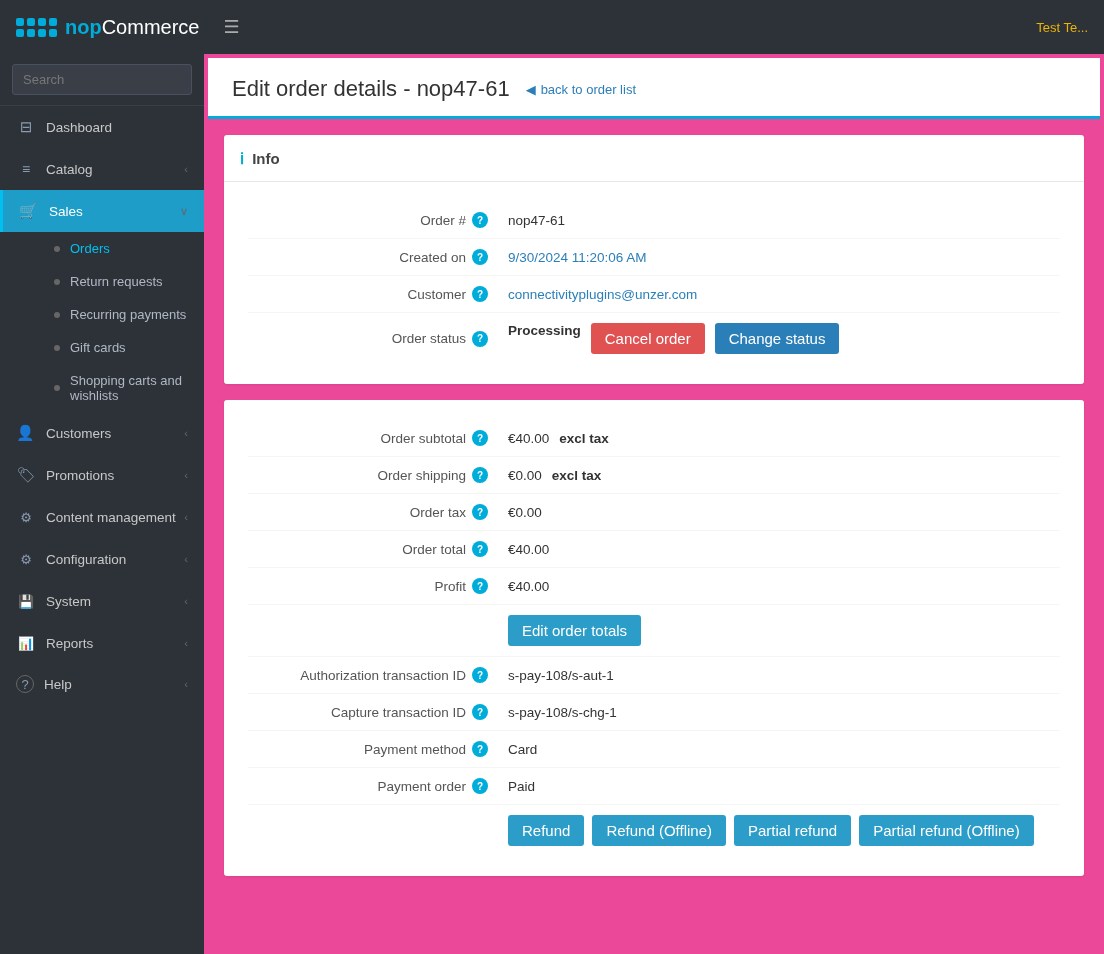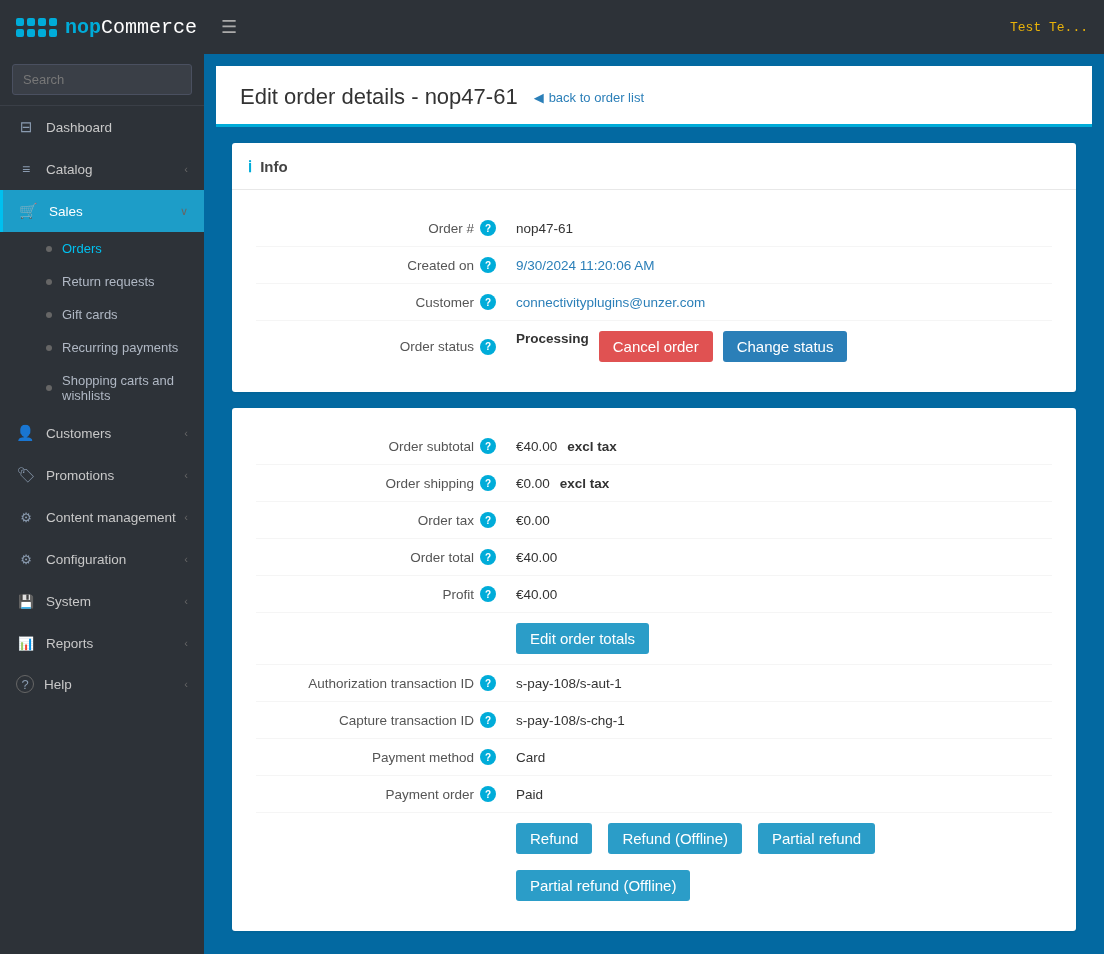--- a/index.html
+++ b/index.html
@@ -6,21 +6,20 @@
     body { font-family: 'Segoe UI', Arial, sans-serif; font-size: 14px; background: #f4f4f4; display: flex; flex-direction: column; height: 954px; overflow: hidden; }
 
     
     .topbar {
       background: #2d3238;
       height: 54px;
       display: flex;
       align-items: center;
       padding: 0 16px;
       flex-shrink: 0;
-      font-family: Liberation Mono, monospace;
     }
     .topbar-logo {
       display: flex;
       align-items: center;
       gap: 8px;
     }
     .logo-dots {
       display: grid;
       grid-template-columns: repeat(4, 8px);
       grid-template-rows: repeat(2, 8px);
@@ -110,34 +109,35 @@
       font-size: 11px;
       color: #666;
     }
     .nav-sub-item {
       display: flex;
       align-items: center;
       padding: 9px 16px 9px 46px;
       color: #b0b8c4;
       cursor: pointer;
       font-size: 13px;
+      margin-left: 8px;
     }
     .nav-sub-item.active-sub { color: #00c0ef; }
     .nav-sub-item .dot {
       width: 6px; height: 6px;
       background: #666; border-radius: 50%;
       margin-right: 10px; flex-shrink: 0;
     }
 
     
     .main {
       flex: 1;
       overflow-y: auto;
-      background: #0369a1;
-      padding: 12px;
+      background: #ec4899;
+      padding: 4px;
     }
     .page-header {
       background: #fff;
       padding: 18px 24px 14px;
       border-bottom: 3px solid #00acd9;
       display: flex;
       align-items: center;
       gap: 16px;
     }
     .page-title {
@@ -291,25 +291,25 @@
     <div class="nav-sub-item active-sub">
       <span class="dot"></span>
       <span>Orders</span>
     </div>
     <div class="nav-sub-item">
       <span class="dot"></span>
       <span>Return requests</span>
     </div>
     <div class="nav-sub-item">
       <span class="dot"></span>
-      <span>Gift cards</span>
+      <span>Recurring payments</span>
     </div>
     <div class="nav-sub-item">
       <span class="dot"></span>
-      <span>Recurring payments</span>
+      <span>Gift cards</span>
     </div>
     <div class="nav-sub-item">
       <span class="dot"></span>
       <span>Shopping carts and wishlists</span>
     </div>
 
     <div class="nav-item">
       <span class="nav-icon">👤</span>
       <span>Customers</span>
       <span class="nav-arrow">‹</span>
@@ -511,21 +511,21 @@
             <span>Payment order</span>
             <span class="help-icon">?</span>
           </div>
           <div class="form-value">
             <span>Paid</span>
           </div>
         </div>
 
         <div class="form-row">
           <div class="form-label"></div>
-          <div class="form-value" style="gap:16px;">
+          <div class="form-value" style="gap:8px;">
             <button class="btn btn-info">Refund</button>
             <button class="btn btn-info">Refund (Offline)</button>
             <button class="btn btn-info">Partial refund</button>
             <button class="btn btn-info">Partial refund (Offline)</button>
           </div>
         </div>
 
       </div>
     </div>
 

